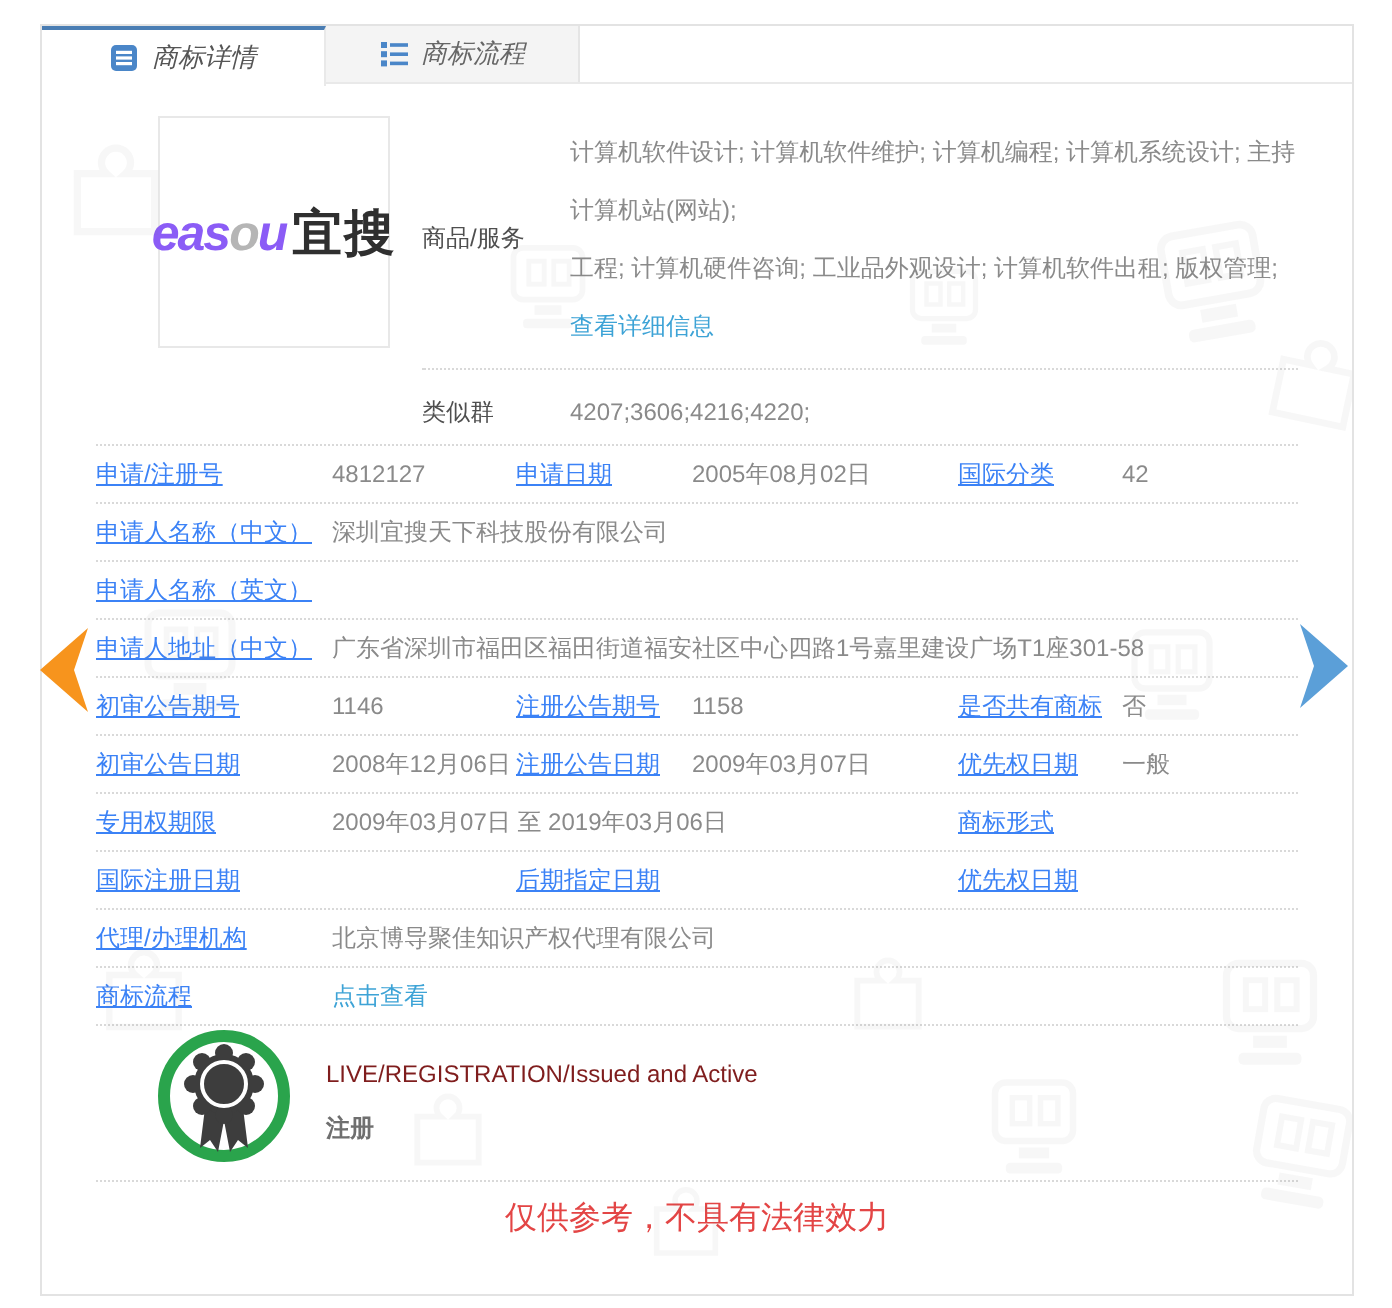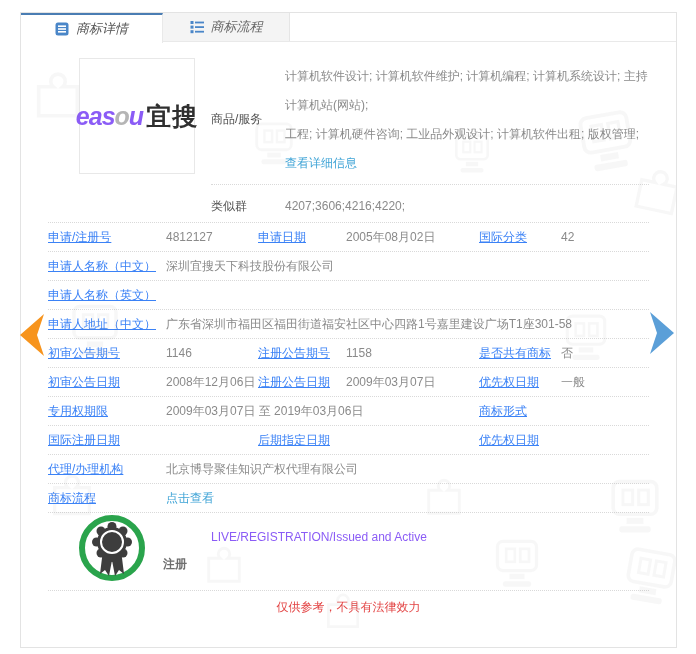--- a/index.html
+++ b/index.html
@@ -52,24 +52,24 @@
   .l3 { width:82px; }  .v3 { flex:1; }
   .vwide { width:313px; }
   .vrest { flex:1; }
 
   a.link { color:#3da3d6; text-decoration:none; cursor:pointer; }
 
   .status-row { display:flex; align-items:center; min-height:78px;
     border-bottom:1px dotted #d9d9d9; }
   .status-icon-wrap { margin-left:30px; flex:none; line-height:0; }
   .status-texts { margin-left:17px; color:#6f6f6f; }
-  .status-line1 { margin-bottom:12px; color:#8b5cf6;margin-left:48px; }
+  .status-line1 { margin-bottom:12px; color:#7f1d1d; }
   .status-line2 { color:#6f6f6f;font-weight:bold; }
 
-  .disclaimer { text-align:center; color:#e34545; padding:8px 0 0 0; font-size:12px; }
+  .disclaimer { text-align:center; color:#e34545; padding:8px 0 0 0; font-size:16px; }
 
   
   .arrow { position:absolute; width:28px; height:44px; cursor:pointer; z-index:5; }
   .arrow-left { left:17px; top:313px; }
   .arrow-right { left:649px; top:311px; }
 </style>
 </head>
 <body>
 
 <div class="stage">

